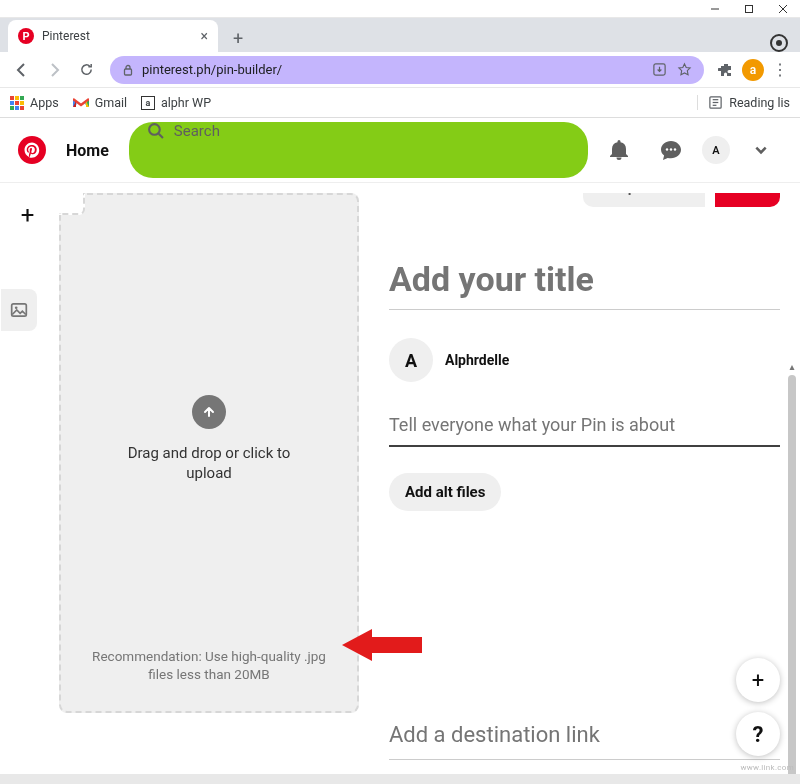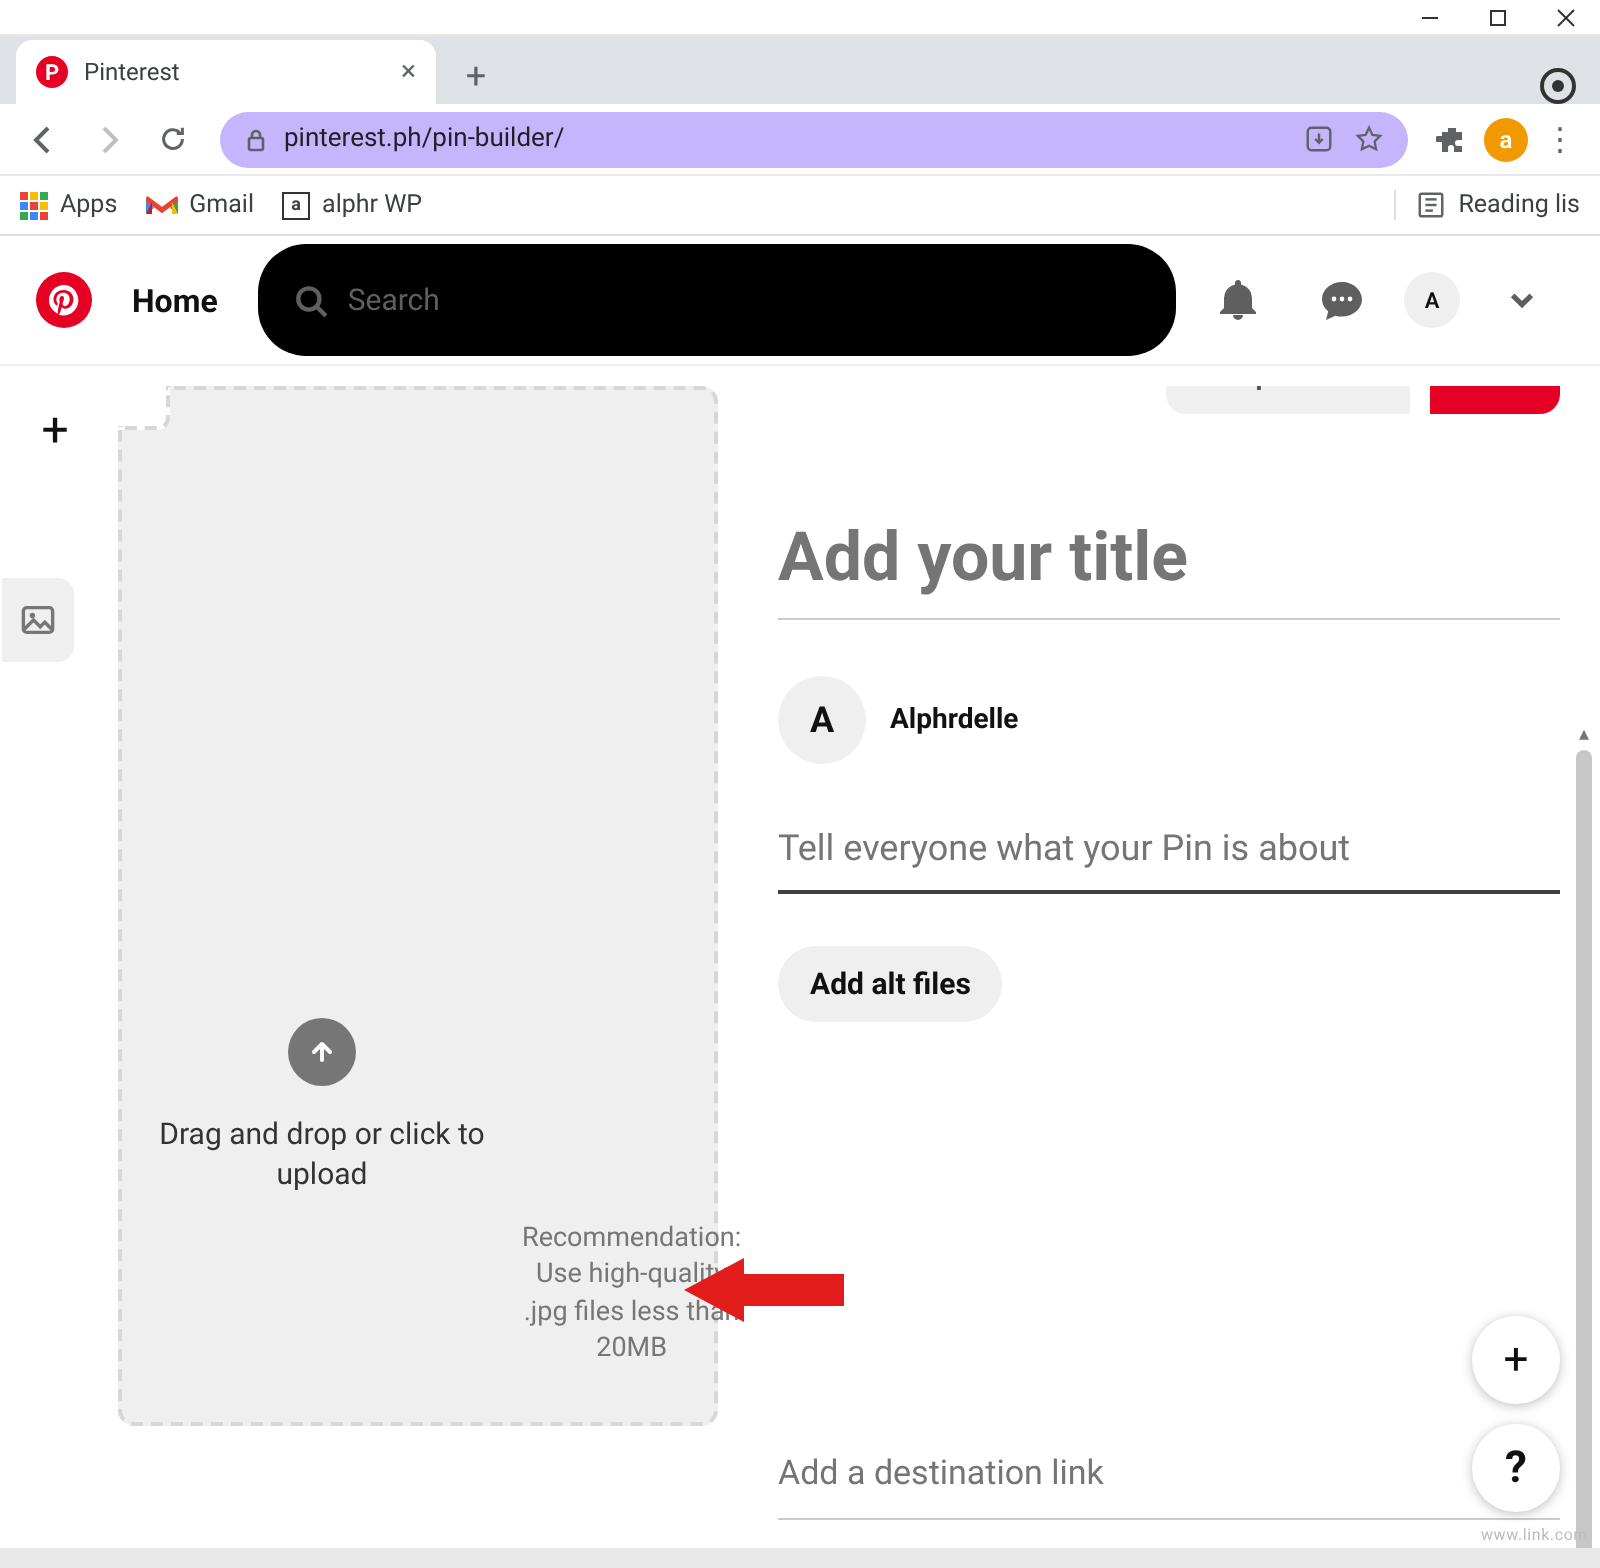--- a/index.html
+++ b/index.html
@@ -40,57 +40,57 @@
   .bmapps span:nth-child(4){background:#4285f4} .bmapps span:nth-child(5){background:#ea4335} .bmapps span:nth-child(6){background:#fbbc04}
   .bmapps span:nth-child(7){background:#34a853} .bmapps span:nth-child(8){background:#4285f4} .bmapps span:nth-child(9){background:#ea4335}
   .alphrico { width:14px; height:14px; border:1.5px solid #333; display:flex; align-items:center; justify-content:center; font-size:9px; font-weight:700;}
   .bmspacer { flex:1; }
   .readlist { display:flex; align-items:center; gap:6px; color:#3c4043; border-left:1px solid #ddd; padding-left:10px; }
 
   
   .pheader { height: 64px; display:flex; align-items:center; padding:0 18px; gap:10px; }
   .plogo { width:28px; height:28px; border-radius:50%; background:#e60023; color:#fff; display:flex; align-items:center; justify-content:center; font-weight:800; font-size:16px; }
   .phome { font-weight:700; font-size:16px; color:#111; padding:0 10px; }
-  .psearch { flex:1; height:56px; background:#000000; border-radius:24px; display:flex; align-items:center; padding:0 18px; color:#5f5f5f; font-size:15px; gap:10px; }
+  .psearch { flex:1; height:56px; background:#84cc16; border-radius:24px; display:flex; padding:0 18px; color:#5f5f5f; font-size:15px; gap:10px; }
   .psearch .mag { color:#5f5f5f; }
   .pico { width:42px; height:42px; display:flex; align-items:center; justify-content:center; color:#5f5f5f; border-radius:50%; }
   .pavatar { width:28px; height:28px; border-radius:50%; background:#efefef; color:#111; display:flex; align-items:center; justify-content:center; font-size:11px; font-weight:600; }
   .pcaret { color:#5f5f5f; }
 
   .divider { height:1px; background:#eee; }
 
   
   .content { position:relative; height: calc(784px - 18px - 34px - 36px - 30px - 64px - 1px - 10px); display:flex; }
   .sidebar { width:55px; padding-top:18px; display:flex; flex-direction:column; align-items:center; gap:60px; }
   .plusbtn { font-size:24px; font-weight:400; color:#111; }
   .imgtab { width:36px; height:42px; background:#efefef; border-radius:0 8px 8px 0; display:flex; align-items:center; justify-content:center; color:#767676; margin-left:-18px; }
 
   .builder { flex:1; display:flex; padding:10px 14px 0 4px; gap:30px; }
 
-  .uploadzone { width:300px; height:520px; border:2px dashed #d7d7d7; border-radius:8px; background:#efefef; display:flex; flex-direction:row; align-items:center; position:relative; }
+  .uploadzone { width:300px; height:520px; border:2px dashed #d7d7d7; border-radius:8px; background:#efefef; display:flex; flex-direction:column; align-items:center; position:relative; }
   .uploadzone .top-notch { position:absolute; top:-2px; left:-2px; width:26px; height:22px; background:#fff; border-right:2px dashed #d7d7d7; border-bottom:2px dashed #d7d7d7; border-radius:0 0 6px 0;}
   .upcenter { margin-top:200px; display:flex; flex-direction:column; align-items:center; gap:14px; }
   .upicon { width:34px; height:34px; border-radius:50%; background:#767676; color:#fff; display:flex; align-items:center; justify-content:center; }
   .uptext { text-align:center; color:#333; font-size:15px; line-height:1.35; width:200px; }
   .uprec { margin-top:auto; margin-bottom:28px; text-align:center; color:#767676; font-size:13.5px; width:260px; line-height:1.35; }
 
   .form { flex:1; display:flex; flex-direction:column; padding-right:6px; position:relative; }
   .boardrow { display:flex; justify-content:flex-end; align-items:center; height:14px; overflow:hidden; position:relative; margin-bottom:46px;}
   .boardsel { position:absolute; top:-26px; right:0; display:flex; align-items:center; gap:10px;}
   .boardname { background:#efefef; height:40px; border-radius:10px 0 0 10px; padding:0 40px 0 14px; display:flex; align-items:center; font-size:15px; color:#555; font-weight:600; position:relative;}
   .boardname::after{ content:"▾"; position:absolute; right:14px; color:#333; font-size:12px;}
   .savebtn { background:#e60023; color:#fff; height:40px; border-radius:0 10px 10px 0; padding:0 16px; display:flex; align-items:center; font-weight:700; font-size:15px;}
 
   .titlein { font-size:34px; font-weight:700; color:#b5b5b5; border:none; border-bottom:1px solid #ccc; padding:6px 0 10px 0; width:100%; outline:none; }
   .userrow { display:flex; align-items:center; gap:12px; margin:28px 0; }
   .uavatar { width:44px; height:44px; border-radius:50%; background:#efefef; display:flex; align-items:center; justify-content:center; font-weight:700; font-size:18px; color:#111;}
   .uname { font-weight:700; font-size:14px; color:#111; }
   .descin { font-size:18px; color:#0f172a; border:none; border-bottom:2px solid #404040; padding:4px 0 10px 0; width:100%; outline:none; }
   .altbtn { margin-top:26px; background:#efefef; border-radius:22px; padding:10px 16px; font-weight:700; font-size:15px; color:#111; align-self:flex-start; }
-  .destin { margin-top:auto; margin-bottom:14px; font-size:17px; color:#888; border:none; border-bottom:1px solid #ccc; padding:6px 0 12px 0; width:100%; outline:none; }
+  .destin { margin-top:auto; margin-bottom:14px; font-size:22px; color:#888; border:none; border-bottom:1px solid #ccc; padding:6px 0 12px 0; width:100%; outline:none; }
 
   .red-arrow { position:absolute; left:342px; top:442px; width:80px; height:40px; }
   .red-arrow svg { width:100%; height:100%; }
 
   
   .fab { position:absolute; right:20px; width:44px; height:44px; border-radius:50%; background:#fff; box-shadow:0 1px 6px rgba(0,0,0,.25); display:flex; align-items:center; justify-content:center; font-size:22px; font-weight:400; color:#111; }
   .fab.plus { bottom:72px; }
   .fab.help { bottom:18px; font-weight:700; }
 
   

